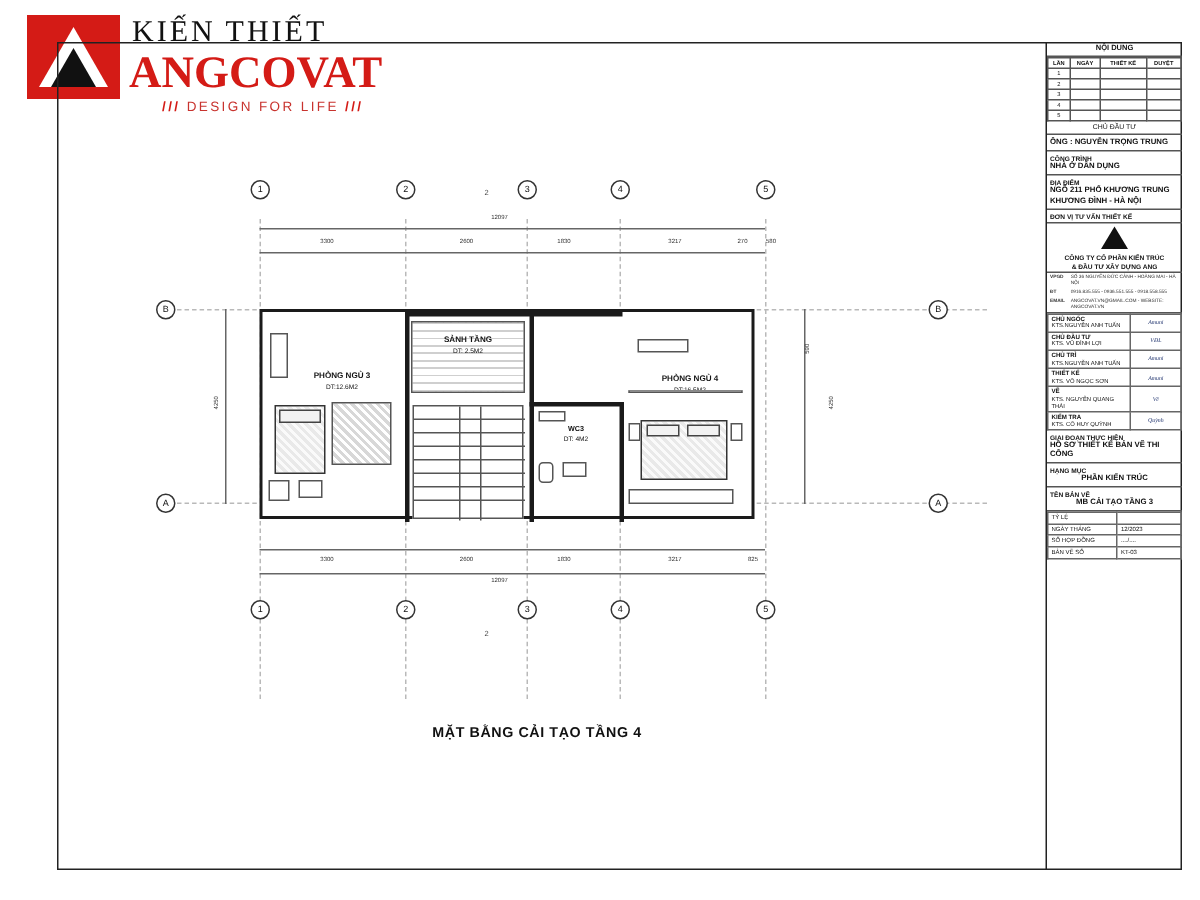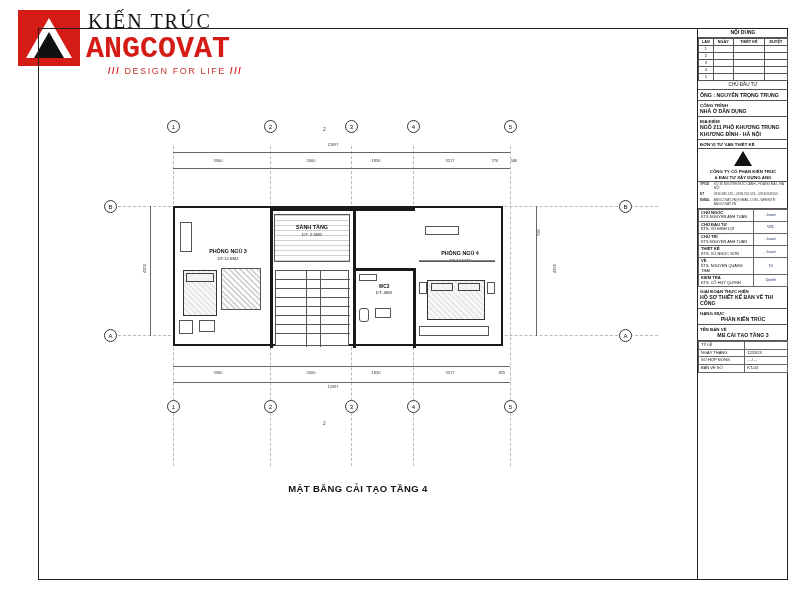--- a/index.html
+++ b/index.html
@@ -20,21 +20,21 @@
     position:absolute; left:8px; top:8px; width:0; height:0;
     border-left:23px solid transparent; border-right:23px solid transparent;
     border-bottom:40px solid #ffffff;
   }
   #logo-mark .tri2 {
     position:absolute; left:16px; top:22px; width:0; height:0;
     border-left:15px solid transparent; border-right:15px solid transparent;
     border-bottom:26px solid #111111;
   }
   #logo-kien { position:absolute; left:72px; top:2px; font-size:20px; letter-spacing:2px; color:#111; font-family:"Liberation Serif", serif; }
-  #logo-ang { position:absolute; left:70px; top:24px; font-size:30px; font-weight:bold; color:#d41b16; letter-spacing:0px; font-family:Liberation Mono, monospace; }
+  #logo-ang { position:absolute; left:70px; top:24px; font-size:30px; font-weight:bold; color:#d41b16; letter-spacing:0px; font-family:Liberation Serif, serif; }
   #logo-tag { position:absolute; left:92px; top:58px; font-size:9px; color:#c8332e; letter-spacing:1.6px; }
   .slashes { color:#d41b16; font-weight:bold; }
 
   
   #sheet-frame { position:absolute; left:38px; top:28px; width:750px; height:552px; border:1.2px solid #222; }
 
   
   #title-block {
     position:absolute; left:697px; top:28px; width:91px; height:552px;
     border-left:1.2px solid #222; font-size:4.6px; line-height:1.15;
@@ -110,21 +110,21 @@
   .sect-mark { position:absolute; font-size:5px; color:#444; }
 </style>
 </head>
 <body>
 
 <div id="logo-block">
   <div id="logo-mark">
     <div class="tri"></div>
     <div class="tri2"></div>
   </div>
-  <div id="logo-kien">KIẾN TRÚC</div>
+  <div id="logo-kien">KIẾN THIẾT</div>
   <div id="logo-ang">ANGCOVAT</div>
   <div id="logo-tag">
     <span class="slashes">///</span> <span>DESIGN FOR LIFE</span> <span class="slashes">///</span>
   </div>
 </div>
 
 <div id="sheet-frame"></div>
 
 <div id="drawing">
 

